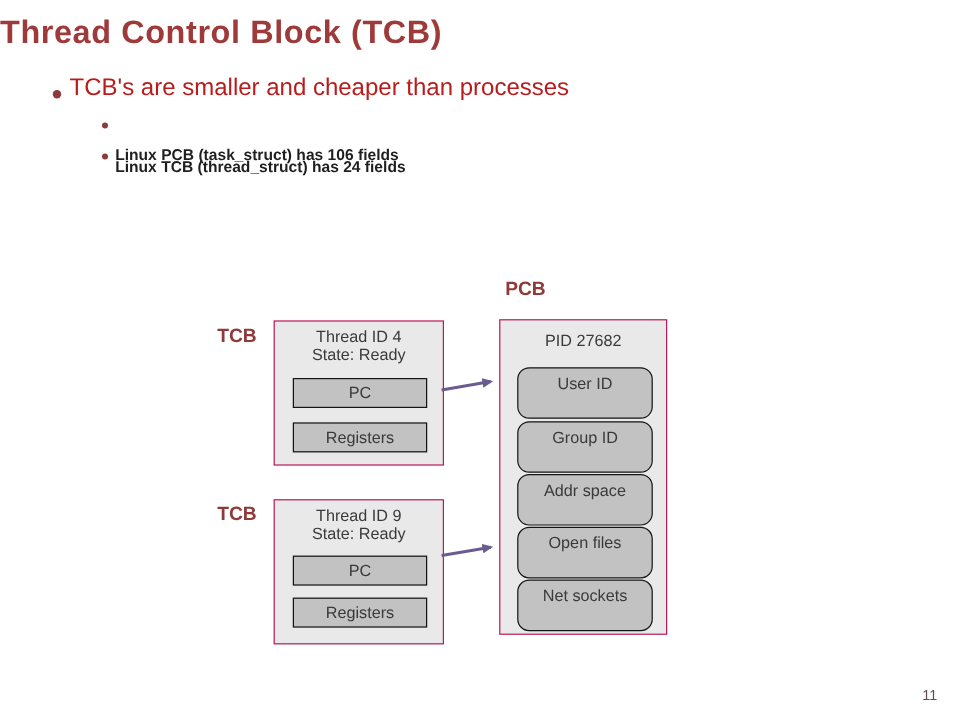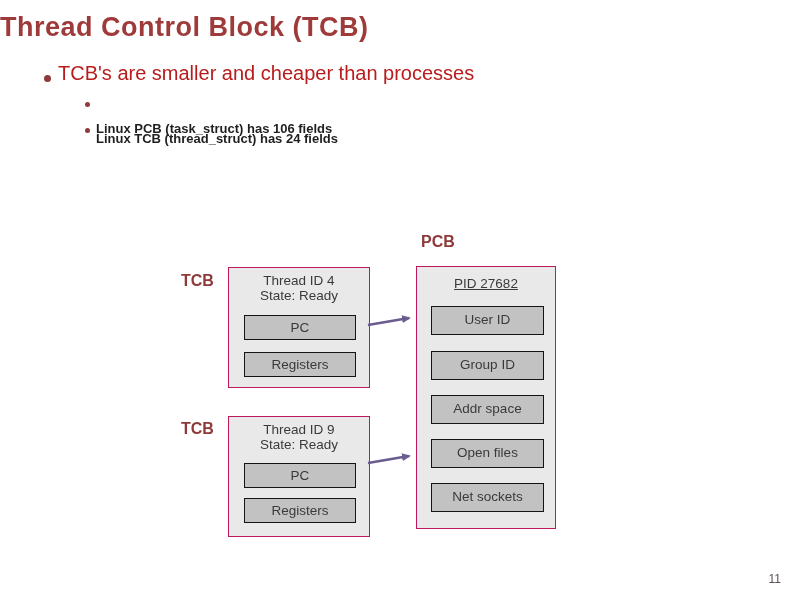--- a/index.html
+++ b/index.html
@@ -35,21 +35,21 @@
     position:absolute;left:0;width:100%;text-align:center;
     font-size:13.5px;color:#3a3a3a;line-height:15px;
   }
 
   
   .tcb-box{width:142px;height:121px;}
   .tcb-box .field-box{left:15px;width:112px;height:25px;line-height:23px;}
 
   
   .pcb-box{left:416px;top:266px;width:140px;height:263px;}
-  .pcb-box .field-box{left:14px;width:113px;height:29px;line-height:25px;}
+  .pcb-box .field-box{left:14px;width:113px;height:43px;line-height:25px;border-radius:10px;}
 
   .arrow-layer{left:0;top:0;width:794px;height:595px;pointer-events:none;}
 
   .page-number{right:13px;bottom:9px;font-size:12px;color:#5e5050;}
 </style>
 </head>
 <body>
 
 <div class="abs slide-title">Thread Control Block (TCB)</div>
 
@@ -74,21 +74,21 @@
 </div>
 
 <div class="abs outer-box tcb-box" style="left:228px;top:416px;">
   <div class="box-head" style="top:5px;">Thread ID 9</div>
   <div class="box-head" style="top:20px;">State: Ready</div>
   <div class="field-box" style="top:46px;">PC</div>
   <div class="field-box" style="top:81px;">Registers</div>
 </div>
 
 <div class="abs outer-box pcb-box">
-  <div class="box-head" style="top:9px;text-decoration:underline;">PID 27682</div>
+  <div class="box-head" style="top:9px;">PID 27682</div>
   <div class="field-box" style="top:39px;">User ID</div>
   <div class="field-box" style="top:84px;">Group ID</div>
   <div class="field-box" style="top:128px;">Addr space</div>
   <div class="field-box" style="top:172px;">Open files</div>
   <div class="field-box" style="top:216px;">Net sockets</div>
 </div>
 
 <svg class="abs arrow-layer" width="794" height="595" viewBox="0 0 794 595">
   <defs>
     <marker id="ah" markerWidth="9" markerHeight="8" refX="7" refY="4" orient="auto" markerUnits="userSpaceOnUse">

